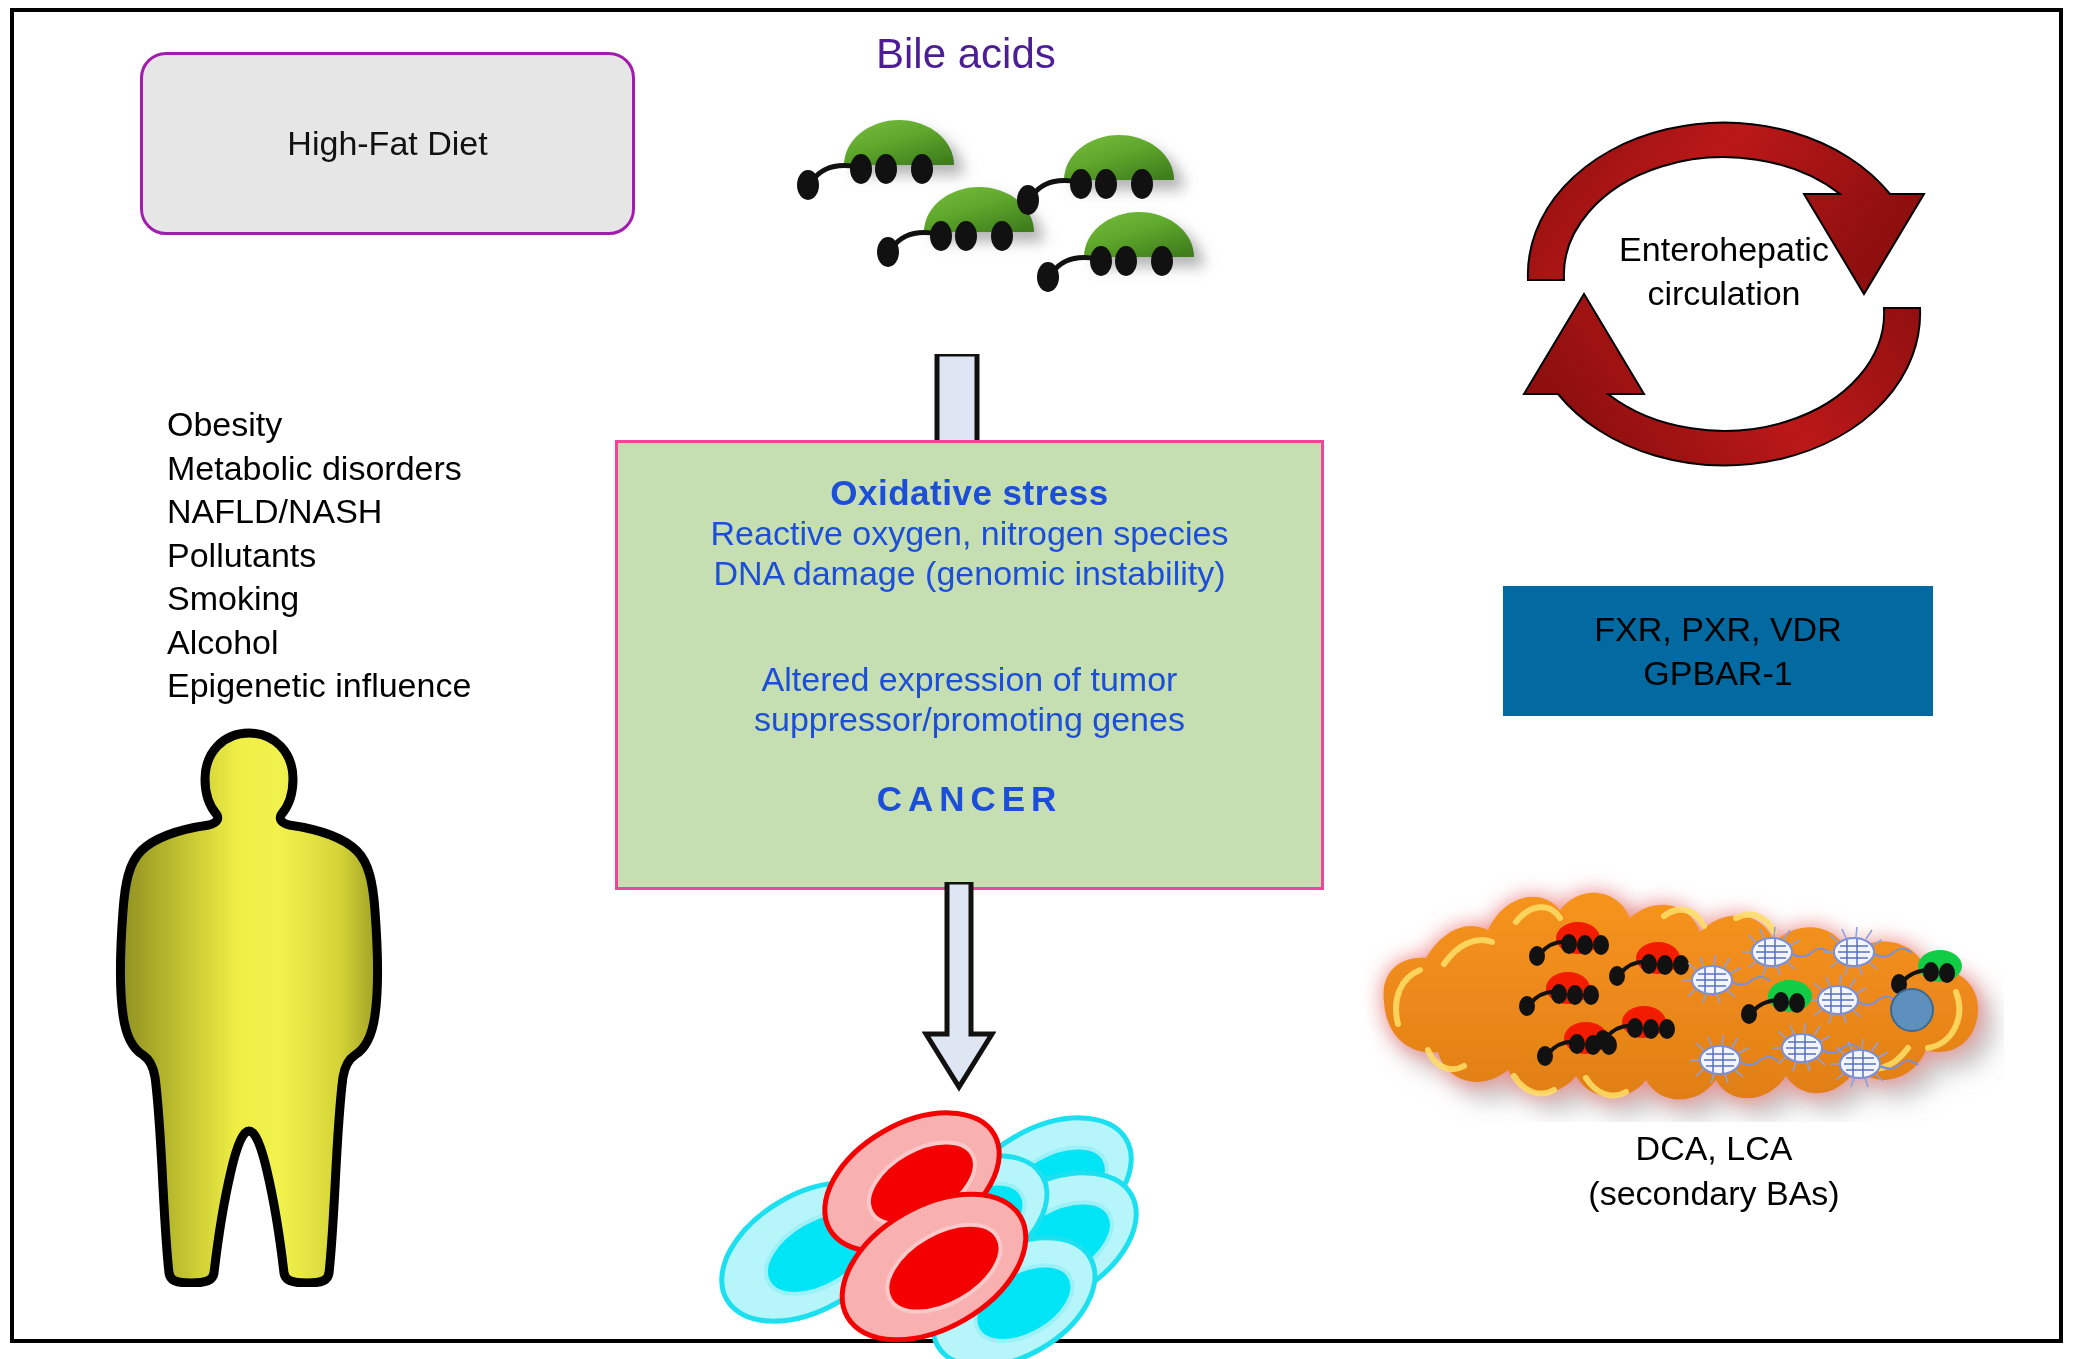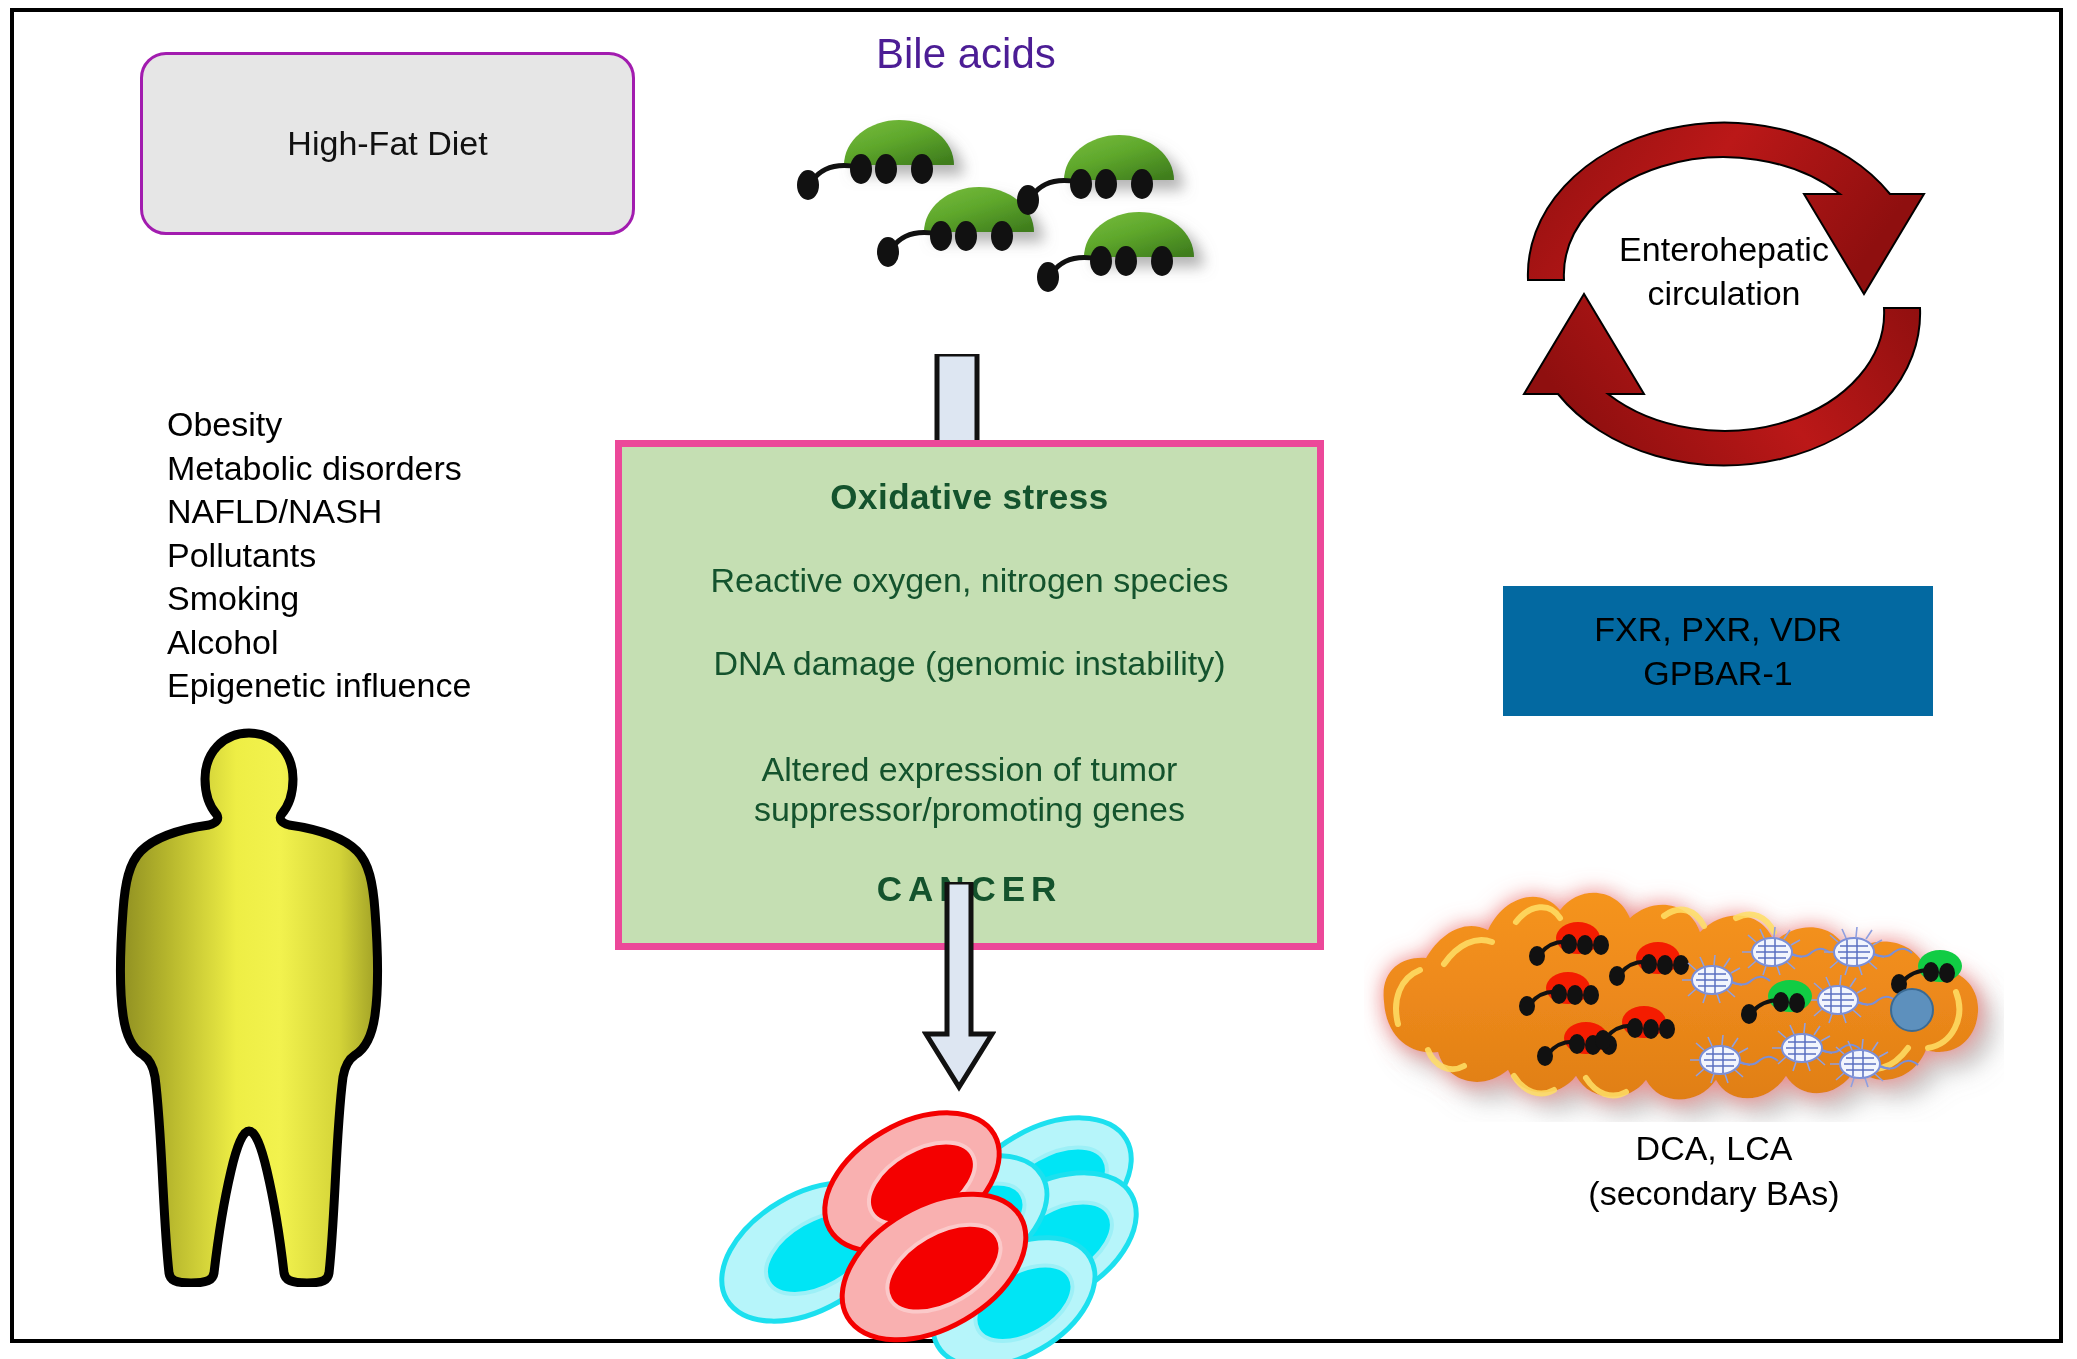--- a/index.html
+++ b/index.html
@@ -104,35 +104,34 @@
     width: 74px;
     height: 212px;
   }
 
   
   #oxidative-box {
     position: absolute;
     left: 601px;
     top: 428px;
     width: 709px;
-    height: 510px;
+    height: 450px;
     background: #c5dfb3;
-    border: 7px solid #ec4899;
+    border: 3px solid #ec4899;
     box-sizing: border-box;
     text-align: center;
-    color: #14532d;
+    color: #1d4ed8;
   }
   #oxidative-box .ox-title {
     margin-top: 30px;
     font-size: 35px;
     font-weight: bold;
     letter-spacing: 0.5px;
   }
   #oxidative-box .ox-line {
-    margin-top: 43px;
     font-size: 34px;
     line-height: 40px;
   }
   #oxidative-box .ox-line.tight {
     margin-top: 66px;
   }
   #oxidative-box .ox-cancer {
     margin-top: 40px;
     font-size: 35px;
     font-weight: bold;

